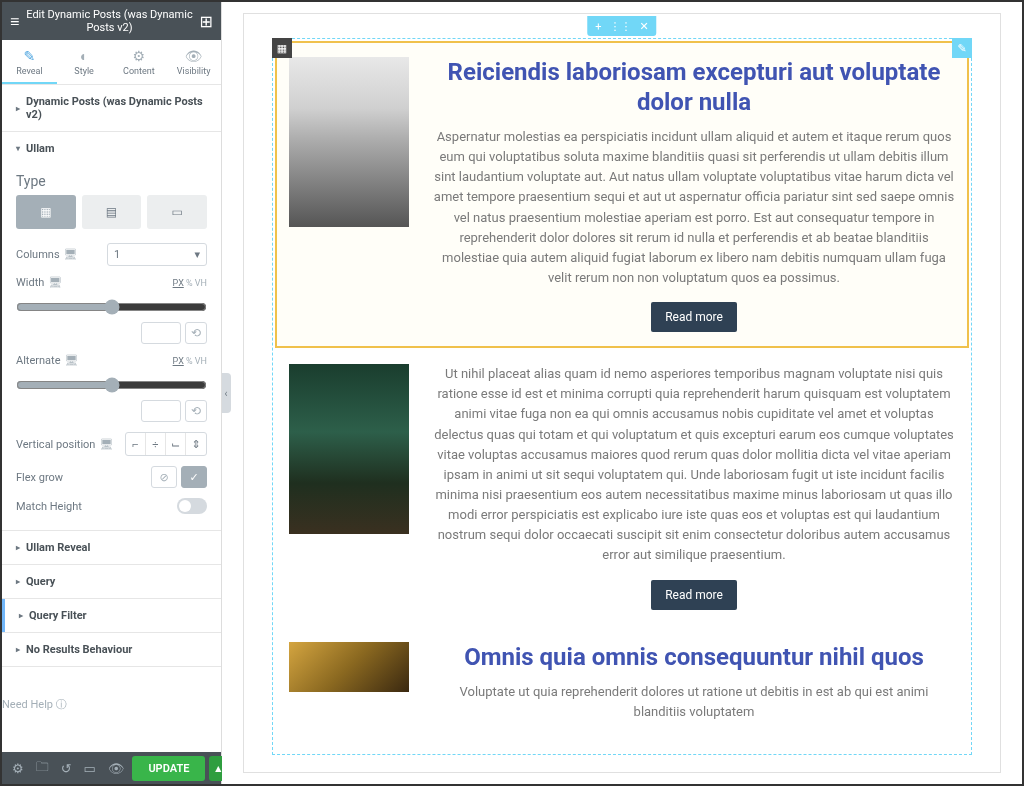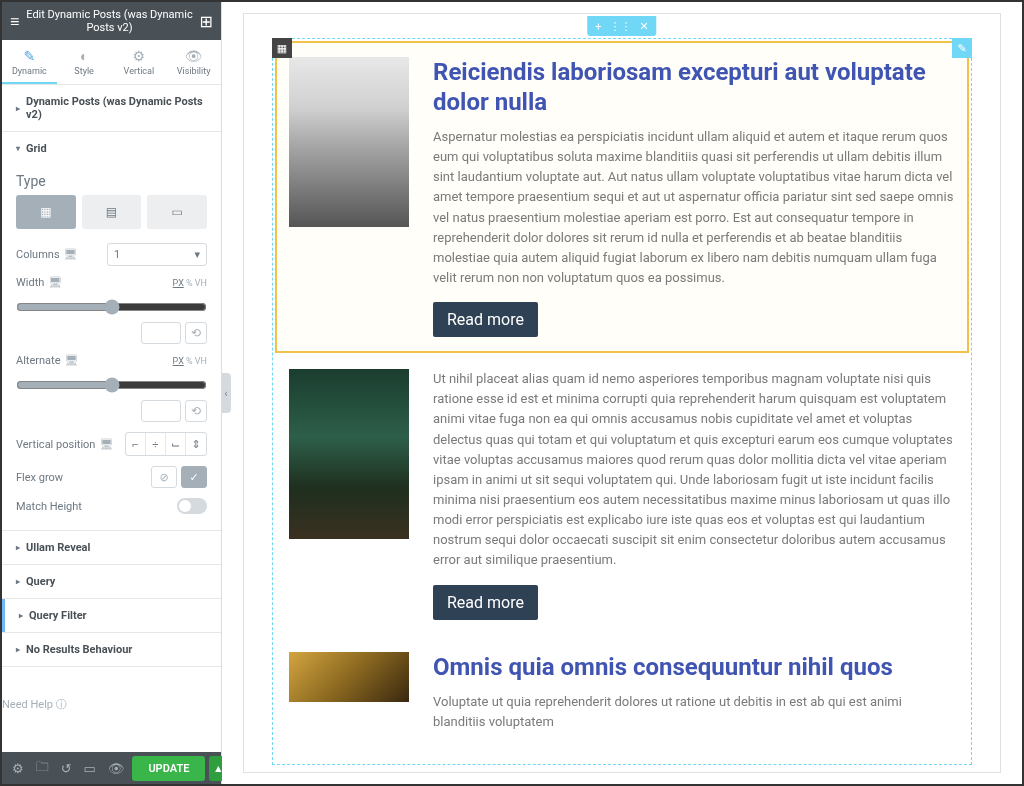--- a/index.html
+++ b/index.html
@@ -66,74 +66,74 @@
 
 .canvas { margin: 12px 22px; border: 4px solid #fff; box-shadow: 0 0 0 1px #e0e0e0; height: calc(100% - 24px); position: relative; background: #fff; }
 .section-controls { position: absolute; top: -2px; left: 50%; transform: translateX(-50%); background: #71d7f7; height: 20px; display: flex; align-items: center; padding: 0 8px; gap: 8px; color: #fff; font-size: 11px; border-radius: 0 0 3px 3px; }
 .section-controls span { cursor: pointer; }
 
 .widget-wrap { margin: 20px 24px 0; border: 1px dashed #71d7f7; padding: 2px; position: relative; }
 .widget-edit-handle { position: absolute; top: -1px; left: -1px; width: 20px; height: 20px; background: #444; color: #fff; font-size: 11px; display: flex; align-items: center; justify-content: center; cursor: pointer; }
 .widget-edit-blue { position: absolute; top: -1px; right: -1px; width: 20px; height: 20px; background: #71d7f7; color: #fff; font-size: 11px; display: flex; align-items: center; justify-content: center; cursor: pointer; }
 
 .post-list { }
-.post { display: flex; gap: 24px; padding: 14px 12px; border: 2px solid transparent; }
+.post { display: flex; gap: 24px; padding: 14px 12px; border: 2px solid transparent; text-align: center; }
 .post.selected { border: 2px solid #f0c14b; background: #fffef8; }
 .post-img { width: 120px; height: 170px; background: #999; flex-shrink: 0; }
 .img1 { background: linear-gradient(180deg,#e8e8e8 0%, #d0d0d0 30%, #aaa 50%, #888 70%, #555 100%); }
 .img2 { background: linear-gradient(180deg,#1a3d2e 0%, #2d5f4a 40%, #1f2f1f 70%, #3a3020 100%); }
 .img3 { background: linear-gradient(135deg,#d4a540 0%, #8a6820 50%, #3a2810 100%); height: 50px; }
 .post-body { flex: 1; }
 .post-title { color: #4054b2; font-size: 24px; font-weight: 700; line-height: 1.25; margin-bottom: 10px; }
 .post-excerpt { color: #7a7a7a; font-size: 13px; line-height: 1.55; margin-bottom: 14px; }
-.read-more { background: #2f4154; color: #fff; padding: 8px 14px; font-size: 16px; border-radius: 2px; cursor: pointer; display: inline-block; }
+.read-more { background: #2f4154; color: #fff; padding: 8px 14px; font-size: 12px; border-radius: 2px; cursor: pointer; display: inline-block; }
 
 </style>
 </head>
 <body>
 
 <div class="app">
 
   <div class="sidebar">
     <div class="sidebar-header">
       <span class="menu-icon">≡</span>
       <div class="sidebar-title">Edit Dynamic Posts (was Dynamic Posts v2)</div>
       <span class="apps-icon">⊞</span>
     </div>
 
     <div class="tabs">
       <div class="tab active">
         <span class="tab-icon">✎</span>
-        <span>Dynamic</span>
+        <span>Reveal</span>
       </div>
       <div class="tab">
         <span class="tab-icon">◐</span>
         <span>Style</span>
       </div>
       <div class="tab">
         <span class="tab-icon">⚙</span>
-        <span>Vertical</span>
+        <span>Content</span>
       </div>
       <div class="tab">
         <span class="tab-icon">👁</span>
         <span>Visibility</span>
       </div>
     </div>
 
     <div class="section">
       <div class="section-header">
         <span class="caret">▸</span>
         <span>Dynamic Posts (was Dynamic Posts v2)</span>
       </div>
     </div>
 
     <div class="section">
       <div class="section-header">
         <span class="caret">▾</span>
-        <span>Grid</span>
+        <span>Ullam</span>
       </div>
       <div class="section-body">
         <span class="ctrl-label">Type</span>
         <div class="type-btns">
           <div class="type-btn active">▦</div>
           <div class="type-btn">▤</div>
           <div class="type-btn">▭</div>
         </div>
 
         <div class="ctrl-row">

